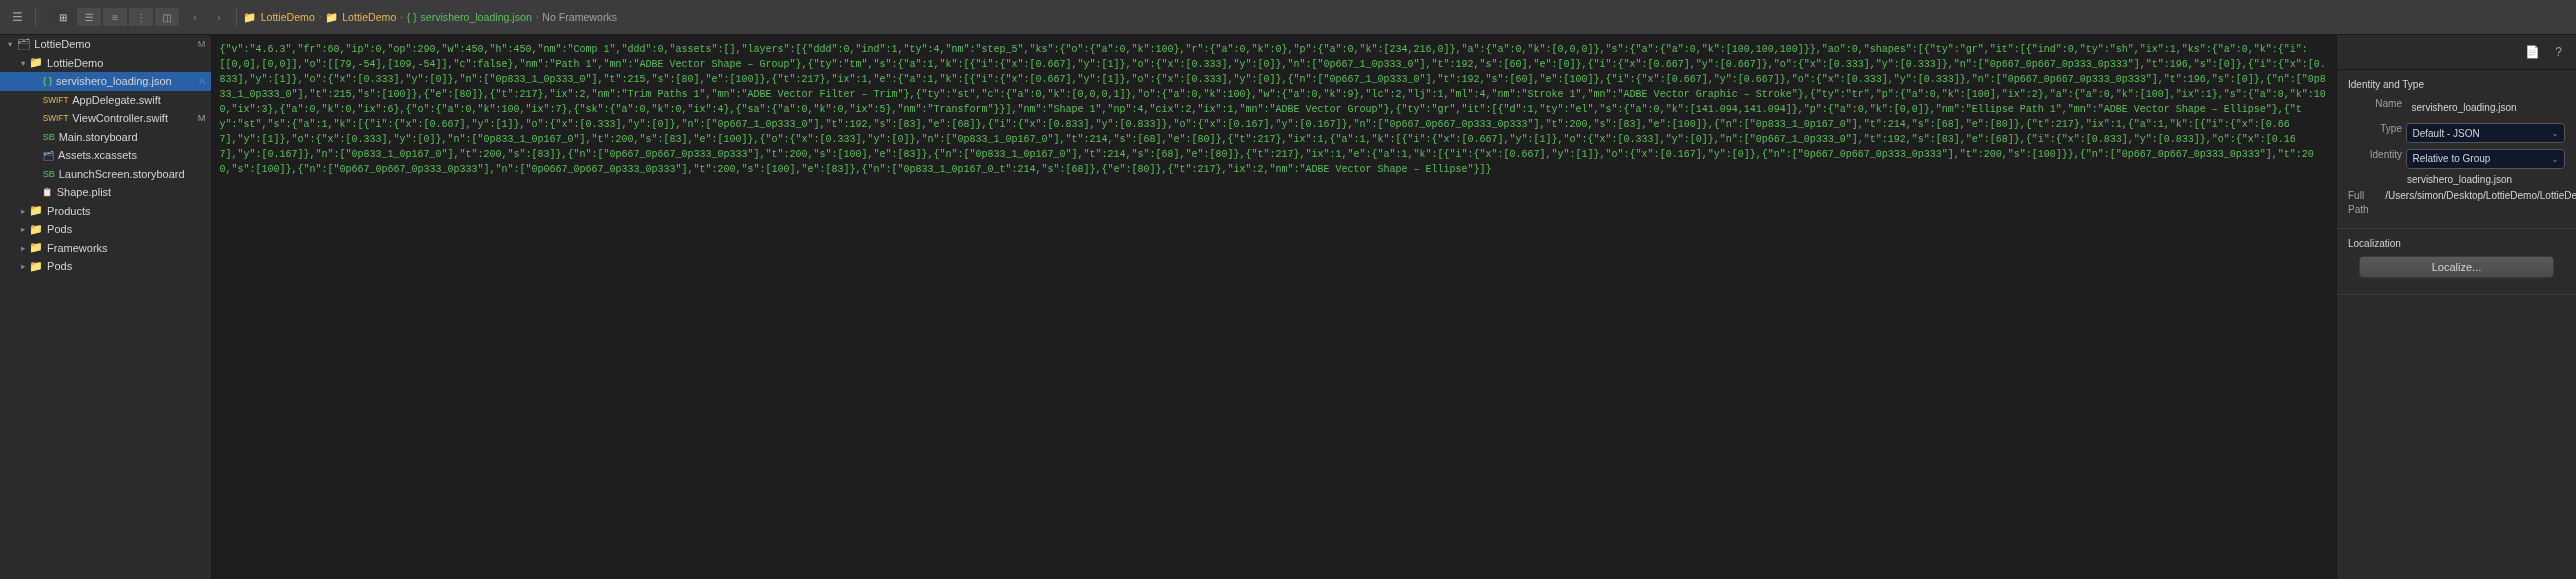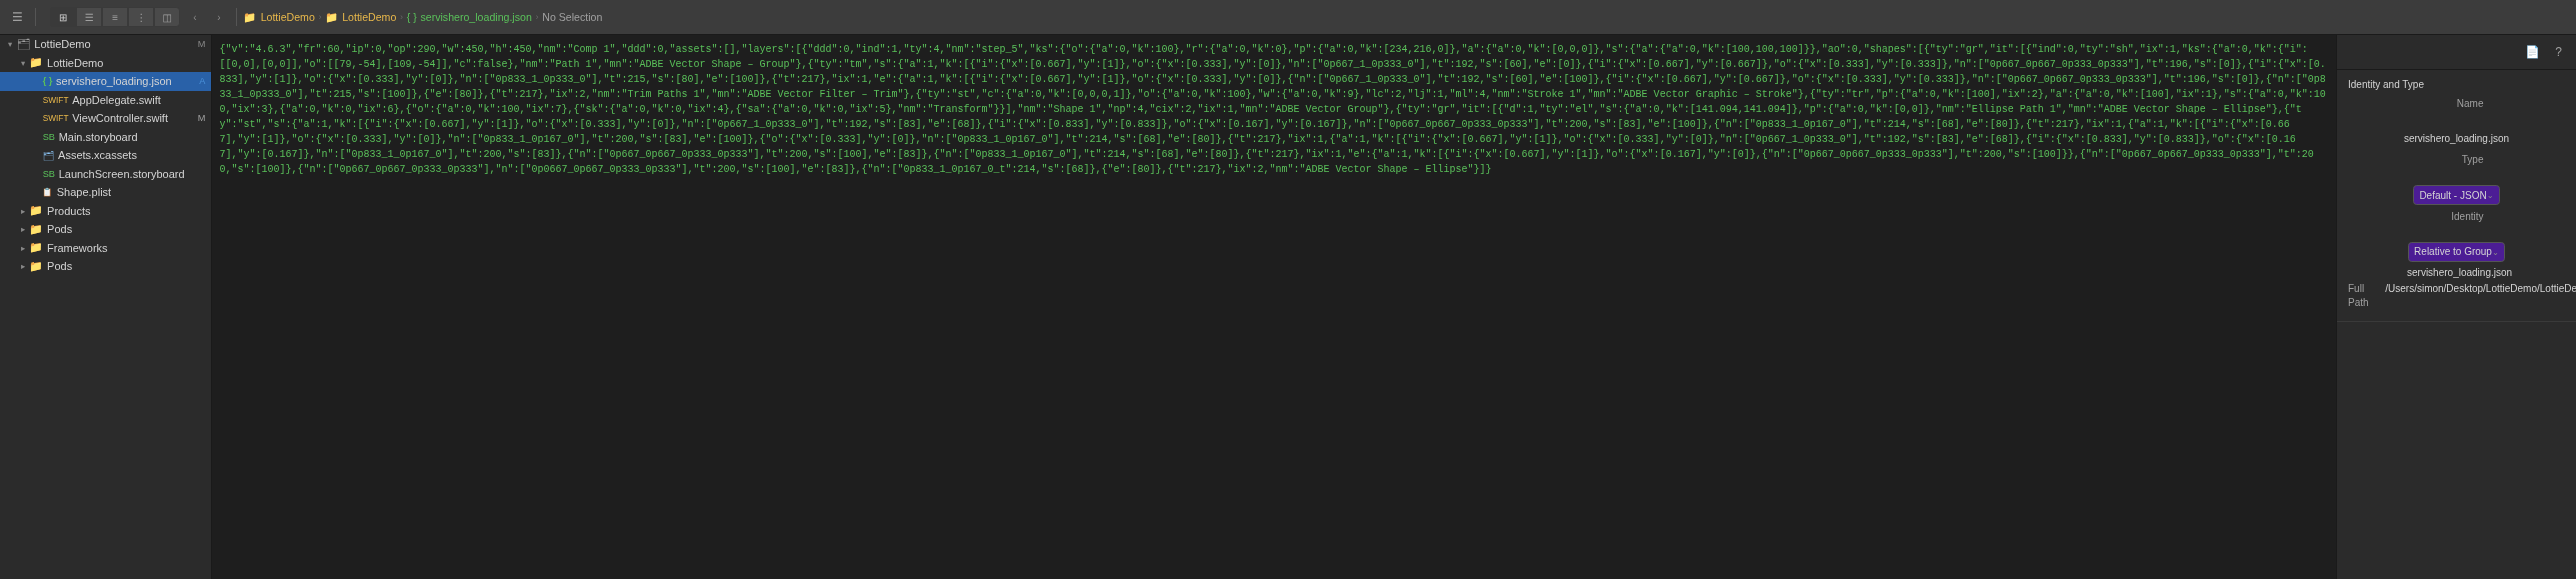--- a/index.html
+++ b/index.html
@@ -159,37 +159,35 @@
       border-bottom: 0.9px solid #3a3a3a;
     }
     .inspector-section-title {
       font-size: 10px;
       font-weight: 400;
       color: #d4d4d4;
       margin-bottom: 7.4px;
     }
     .inspector-row {
       display: flex;
-      align-items: center;
       margin-bottom: 5.5px;
-      gap: 20px;
-      flex-direction: column;
+      gap: 4px;
     }
     .inspector-label {
       font-size: 10px;
       color: #a0a0a0;
       width: 54px;
       flex-shrink: 0;
       text-align: right;
     }
     .inspector-value {
       flex: 1;
       font-size: 10px;
       color: #d4d4d4;
-      background: #4c1d95;
+      background: #0f172a;
       border: 0.9px solid #555;
       border-radius: 3.7px;
       padding: 1.8px 5.5px;
       display: flex;
       align-items: center;
       justify-content: space-between;
       min-height: 20px;
     }
     .inspector-value.plain {
       background: transparent;
@@ -293,21 +291,21 @@
   <div class="breadcrumb">
     <span style="color:#e8b84b;">📁</span>
     <span class="breadcrumb-item folder">LottieDemo</span>
     <span class="breadcrumb-arrow">›</span>
     <span style="color:#e8b84b;">📁</span>
     <span class="breadcrumb-item folder">LottieDemo</span>
     <span class="breadcrumb-arrow">›</span>
     <span style="color:#5ac05a;">{ }</span>
     <span class="breadcrumb-item file">servishero_loading.json</span>
     <span class="breadcrumb-arrow">›</span>
-    <span class="breadcrumb-item plain">No Selection</span>
+    <span class="breadcrumb-item plain">No Frameworks</span>
   </div>
 </div>
 
 <div class="main-layout">
 
   <div class="sidebar">
 
     <div class="sidebar-item" style="padding-left:3.7px;">
       <span class="indent" style="width:0px;"></span>
       <span class="arrow">▾</span>
@@ -448,15 +446,19 @@
 
       <div class="inspector-fullpath">
         <div class="path-row">
           <span class="path-label">Full Path</span>
           <span class="path-value">/Users/simon/Desktop/LottieDemo/LottieDemo/servishero_loading.json</span>
         </div>
       </div>
     </div>
 
 
+    <div class="inspector-section">
+      <div class="inspector-section-title">Localization</div>
+      <button class="localize-button">Localize...</button>
+    </div>
   </div>
 </div>
 
 
 </body></html>

